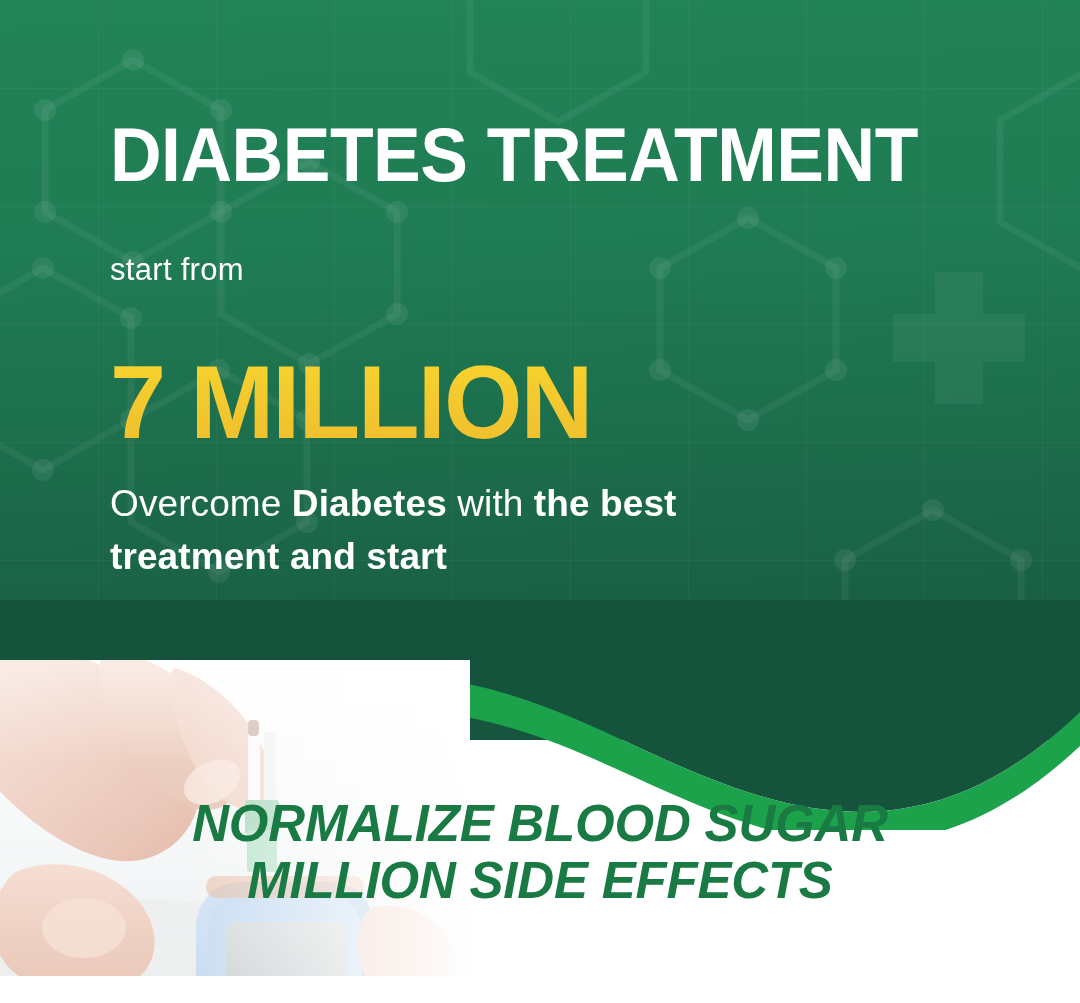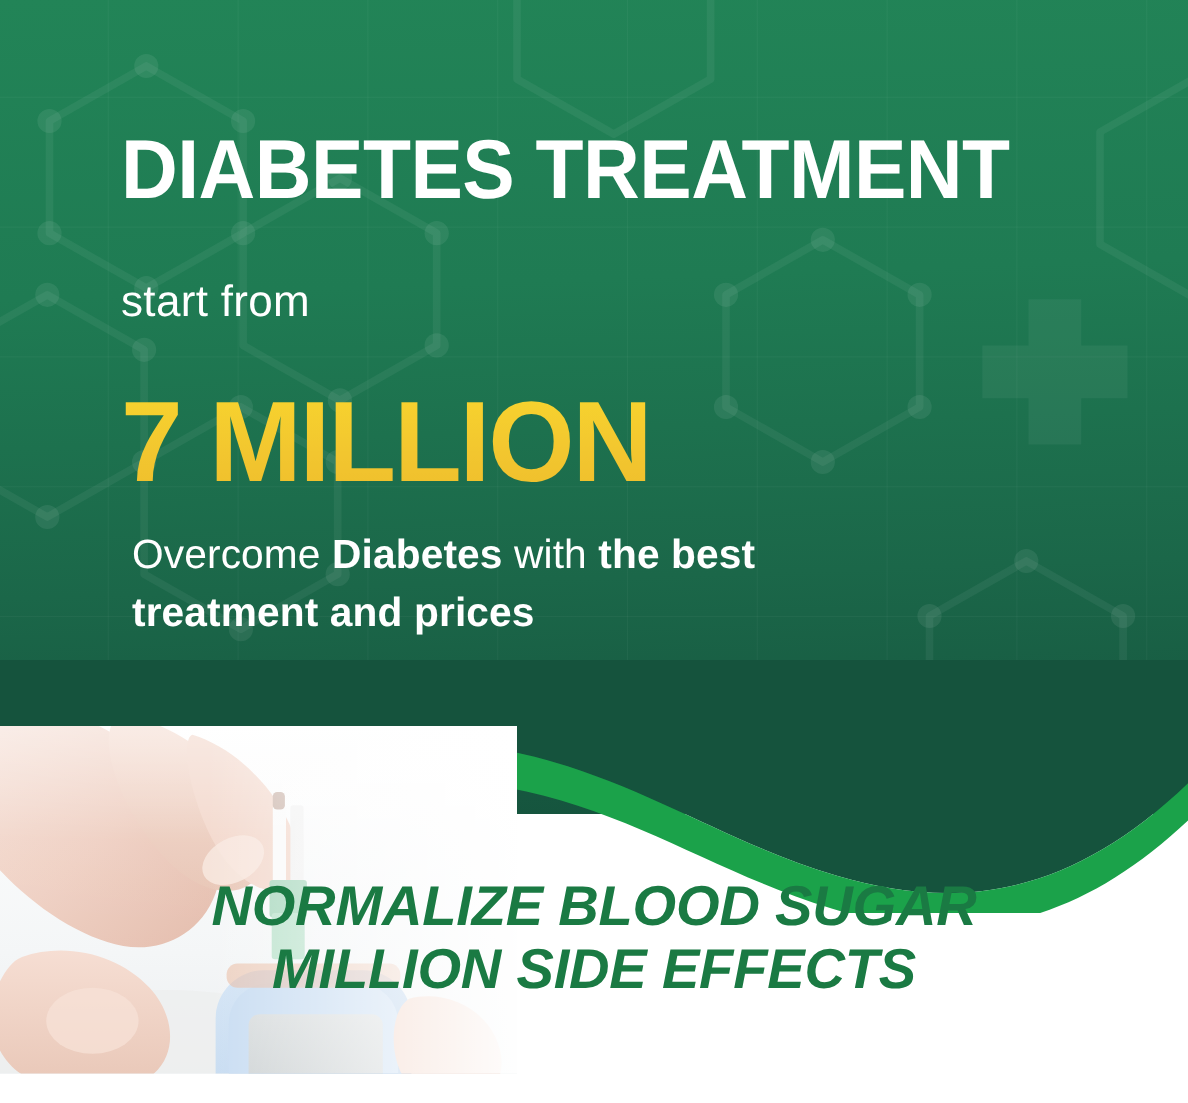--- a/index.html
+++ b/index.html
@@ -67,21 +67,21 @@
     color:#ffffff;
     letter-spacing:-0.5px;
     line-height:1;
     transform:scaleX(0.94);
     transform-origin:left center;
     white-space:nowrap;
   }
   .startfrom {
     position:absolute;
     left:110px; top:254px;
-    font-size:40px;
+    font-size:31px;
     font-weight:300;
     color:#ffffff;
     line-height:1;
     letter-spacing:0.3px;
     white-space:nowrap;
   }
   .price-row {
     position:absolute;
     left:110px; top:350px;
     display:flex;
@@ -104,21 +104,21 @@
     font-size:33px;
     font-weight:700;
     color:#ffffff;
     line-height:1;
     margin-left:22px;
     padding-bottom:13px;
     letter-spacing:0.2px;
   }
   .subline {
     position:absolute;
-    left:120px; top:478px;
+    left:110px; top:478px;
     width:900px;
     font-size:37px;
     font-weight:300;
     color:#ffffff;
     line-height:1.43;
     letter-spacing:0.1px;
   }
   .subline b { font-weight:700; }
 
   .tagline {
@@ -195,21 +195,21 @@
 
   <h1 class="title">DIABETES TREATMENT</h1>
 
   <div class="startfrom">start from</div>
 
   <div class="price-row">
     <span class="price-amount">7 MILLION</span>
   </div>
 
   <div class="subline">
-    <span>Overcome </span><b>Diabetes</b><span> with </span><b>the best</b><br><b>treatment and prices</b>
+    <span>Overcome </span><b>Diabetes</b><span> with </span><b>the best</b><br><b>treatment and start</b>
   </div>
 
   <div class="wave-wrap">
     <svg viewBox="0 0 1080 230" preserveAspectRatio="none" style="width:1080px;height:230px;display:block;">
       <path d="M0,0 L1080,0 L1080,112 C980,208 880,232 760,196 C640,160 560,92 420,76 C280,60 130,92 0,176 Z" fill="#15533D"></path>
       <path d="M0,176 C130,92 280,60 420,76 C560,92 640,160 760,196 C880,232 980,208 1080,112
                L1080,146 C980,240 878,264 756,226 C634,188 558,124 420,110 C282,96 134,126 0,208 Z" fill="#1BA24A"></path>
     </svg>
   </div>
 

